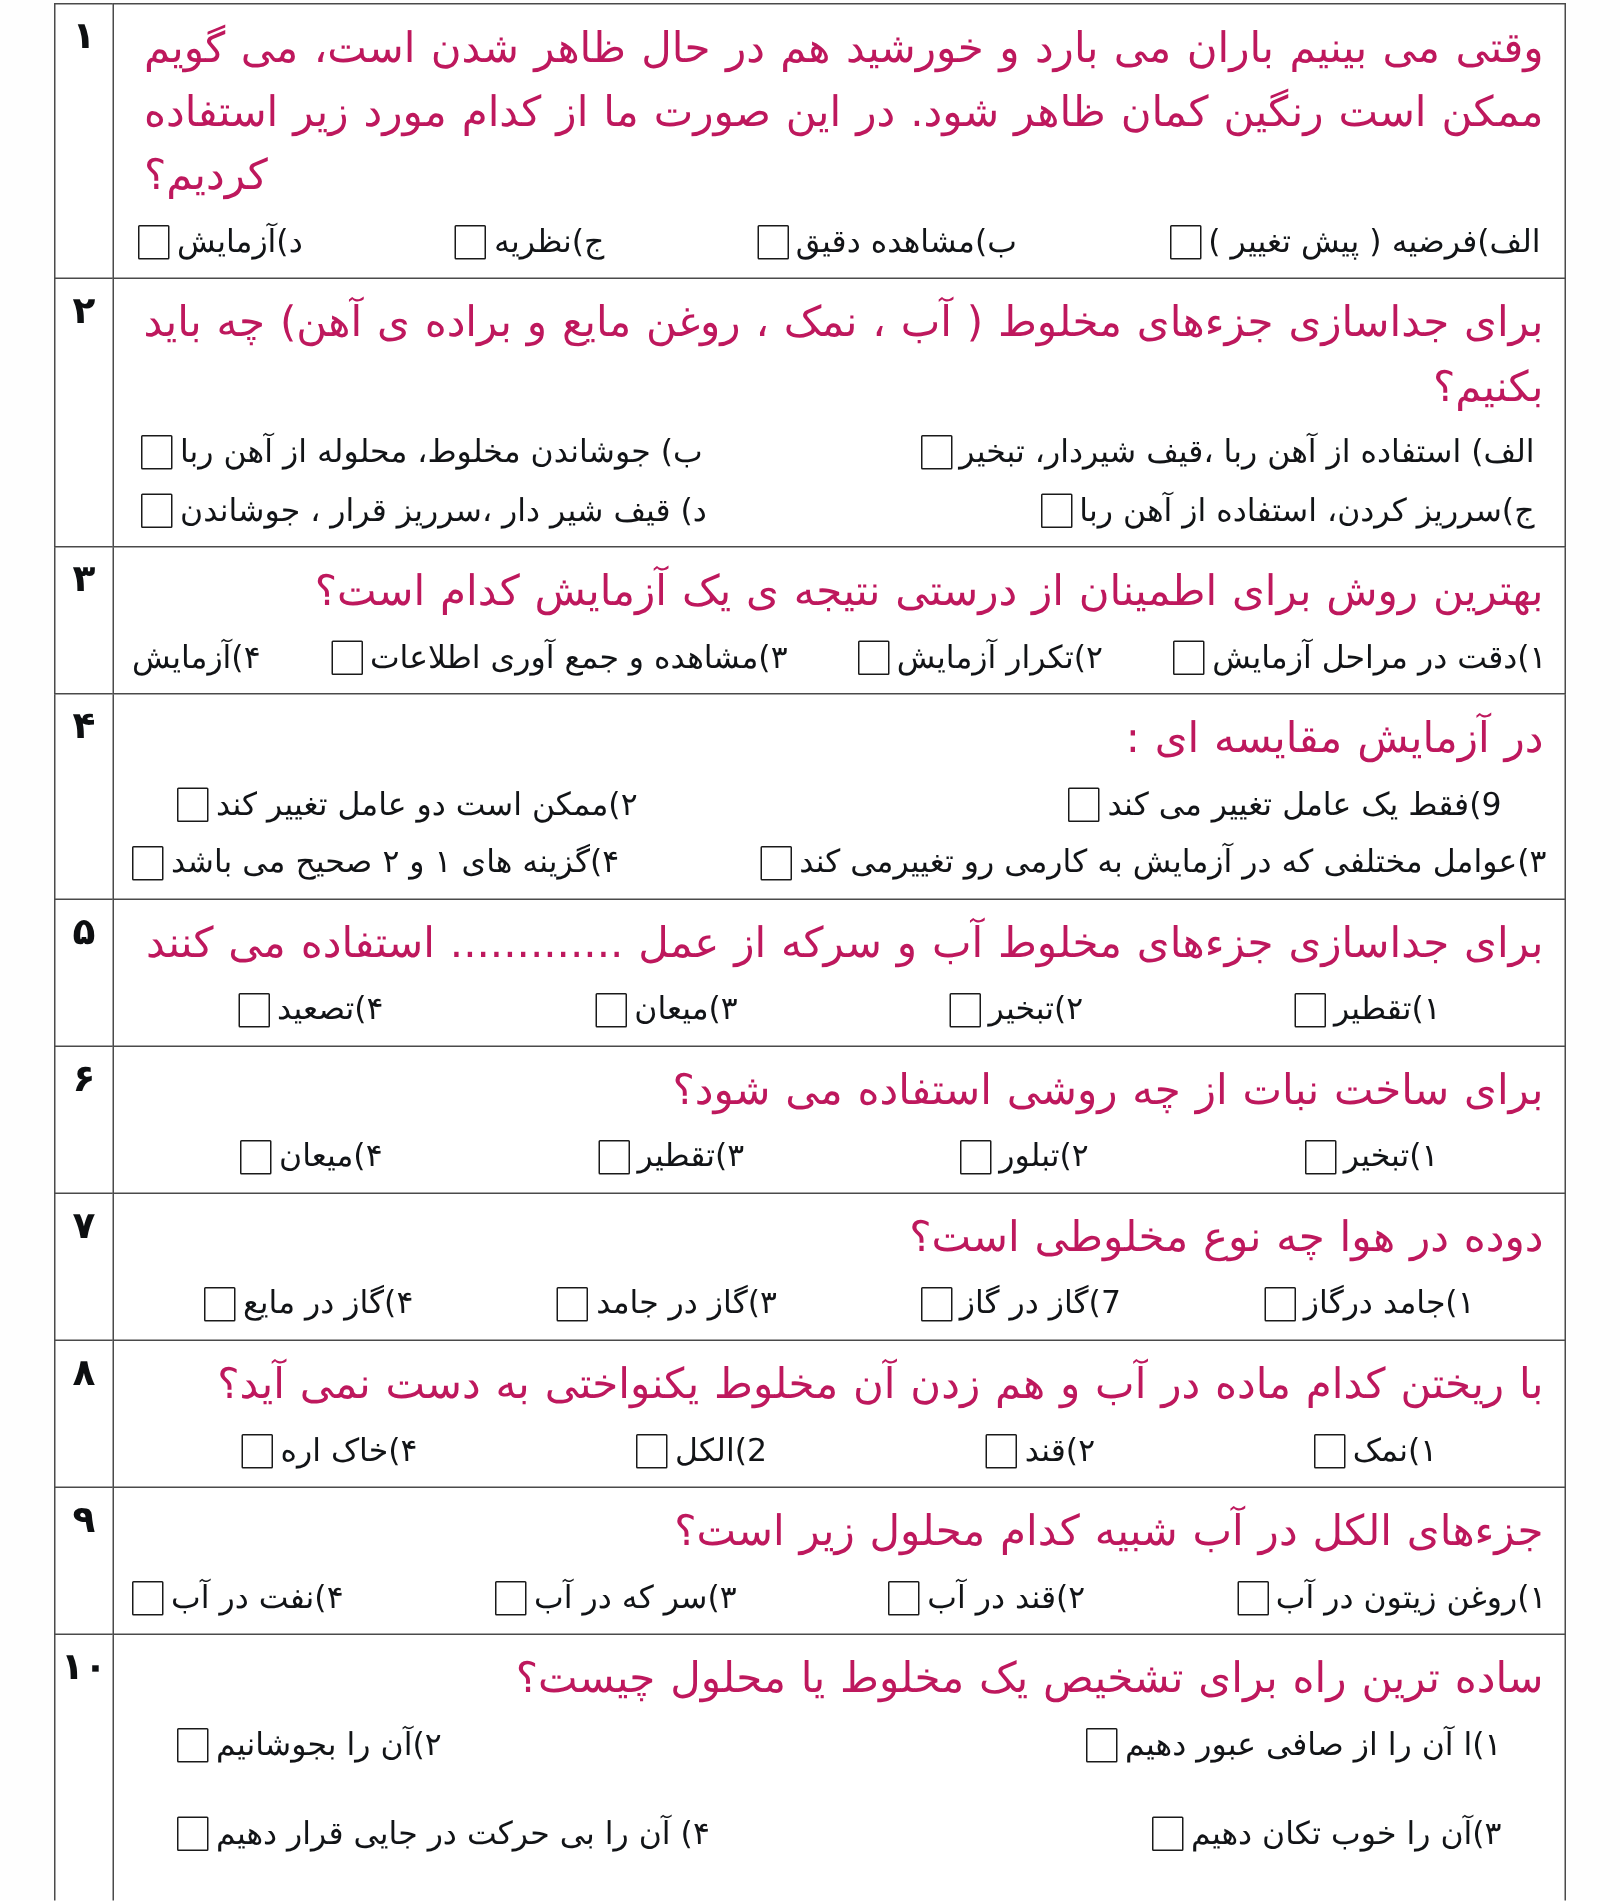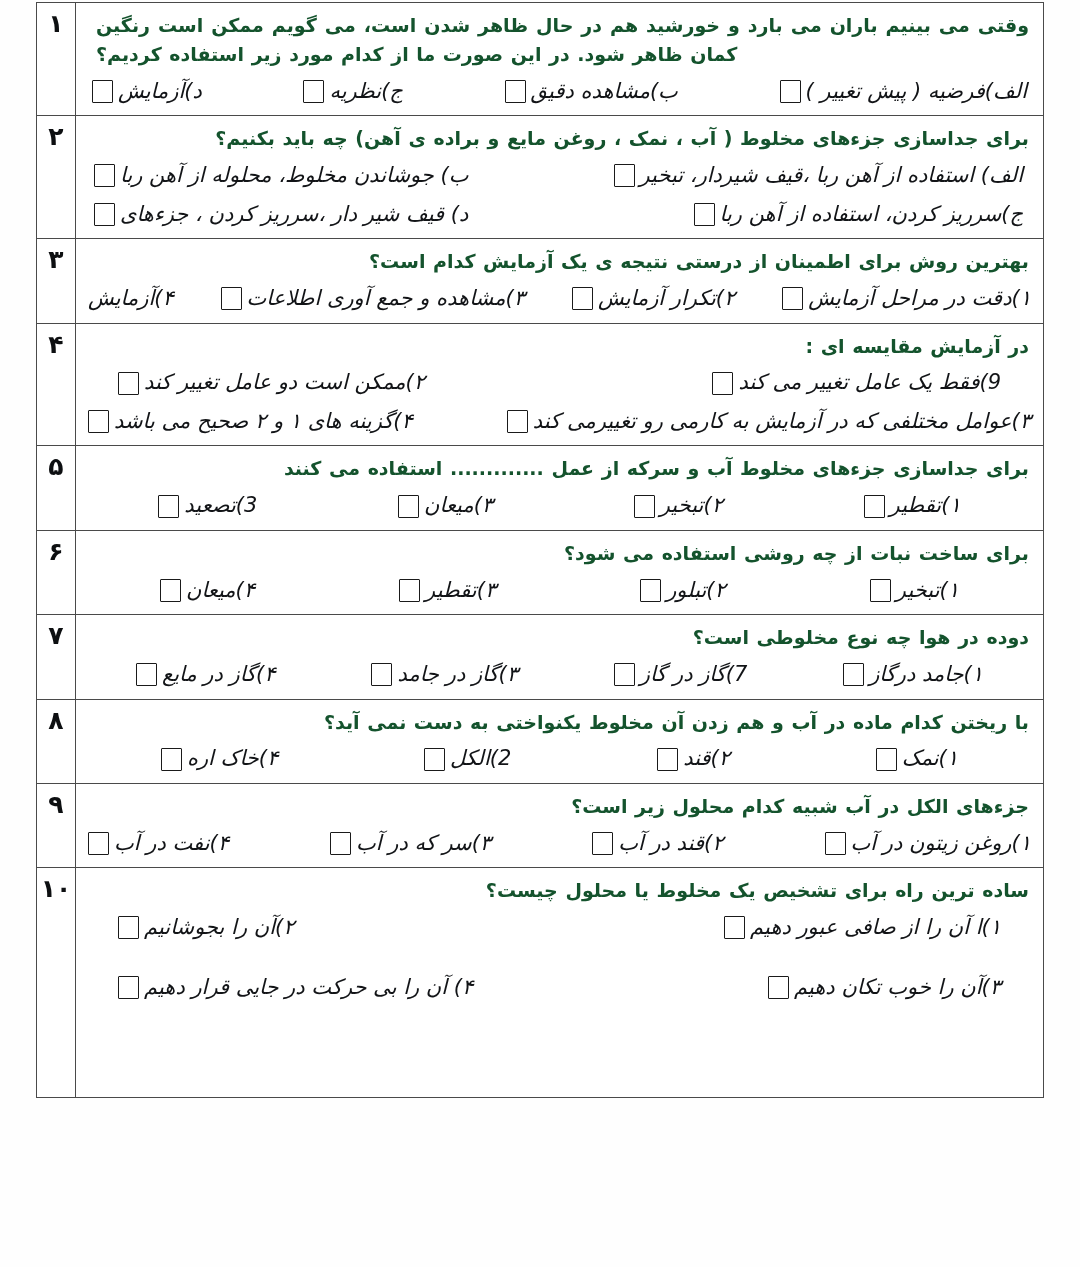--- a/index.html
+++ b/index.html
@@ -51,27 +51,26 @@
     color: #0d0f11;
   }
 
   td.qbody {
     padding: 6px 12px 8px 12px;
     direction: rtl;
     text-align: right;
   }
 
   .stem {
-    font-size: 19px;
+    font-size: 28px;
     line-height: 1.52;
     text-align: right;
     padding: 2px 2px 0 6px;
-    color: #14532d;
+    color: #be185d;
     word-spacing: 1px;
-    font-weight: bold;
   }
   .stem.justify {
     text-align: justify;
     text-align-last: left;
   }
 
   
   .opt-row {
     display: flex;
     direction: rtl;
@@ -85,21 +84,21 @@
   .opt-row.wide    { justify-content: space-between; padding: 0 4px; }
   .opt-row.pair    { justify-content: space-between; padding: 0 30px; }
   .opt-row.center  { justify-content: space-around; }
 
   .opt {
     display: inline-flex;
     align-items: center;
     white-space: nowrap;
     gap: 5px;
   }
-  .opt .label { display: inline-block; font-style: italic; }
+  .opt .label { display: inline-block; }
 
   
   .checkbox {
     display: inline-block;
     width: 19px;
     height: 21px;
     border: 1.7px solid #1a1a1a;
     background: #ffffff;
     flex: 0 0 auto;
     border-radius: 1px;
@@ -154,21 +153,21 @@
             <span class="label">ب) جوشاندن مخلوط، محلوله از آهن ربا</span>
             <span class="checkbox"></span>
           </div>
         </div>
         <div class="opt-row spread row-indent-a">
           <div class="opt">
             <span class="label">ج)سرریز کردن، استفاده از آهن ربا</span>
             <span class="checkbox"></span>
           </div>
           <div class="opt">
-            <span class="label">د) قیف شیر دار ،سرریز کردن ، جزءهای</span>
+            <span class="label">د) قیف شیر دار ،سرریز قرار ، جوشاندن</span>
             <span class="checkbox"></span>
           </div>
         </div>
       </td>
       <td class="qnum">۲</td>
     </tr>
 
     <tr>
       <td class="qbody">
         <div class="stem">بهترین روش برای اطمینان از درستی نتیجه ی یک آزمایش کدام است؟</div>
@@ -230,21 +229,21 @@
           </div>
           <div class="opt">
             <span class="label">۲)تبخیر</span>
             <span class="checkbox"></span>
           </div>
           <div class="opt">
             <span class="label">۳)میعان</span>
             <span class="checkbox"></span>
           </div>
           <div class="opt">
-            <span class="label">3)تصعید</span>
+            <span class="label">۴)تصعید</span>
             <span class="checkbox"></span>
           </div>
         </div>
       </td>
       <td class="qnum">۵</td>
     </tr>
 
     <tr>
       <td class="qbody">
         <div class="stem">برای ساخت نبات از چه روشی استفاده می شود؟</div>

